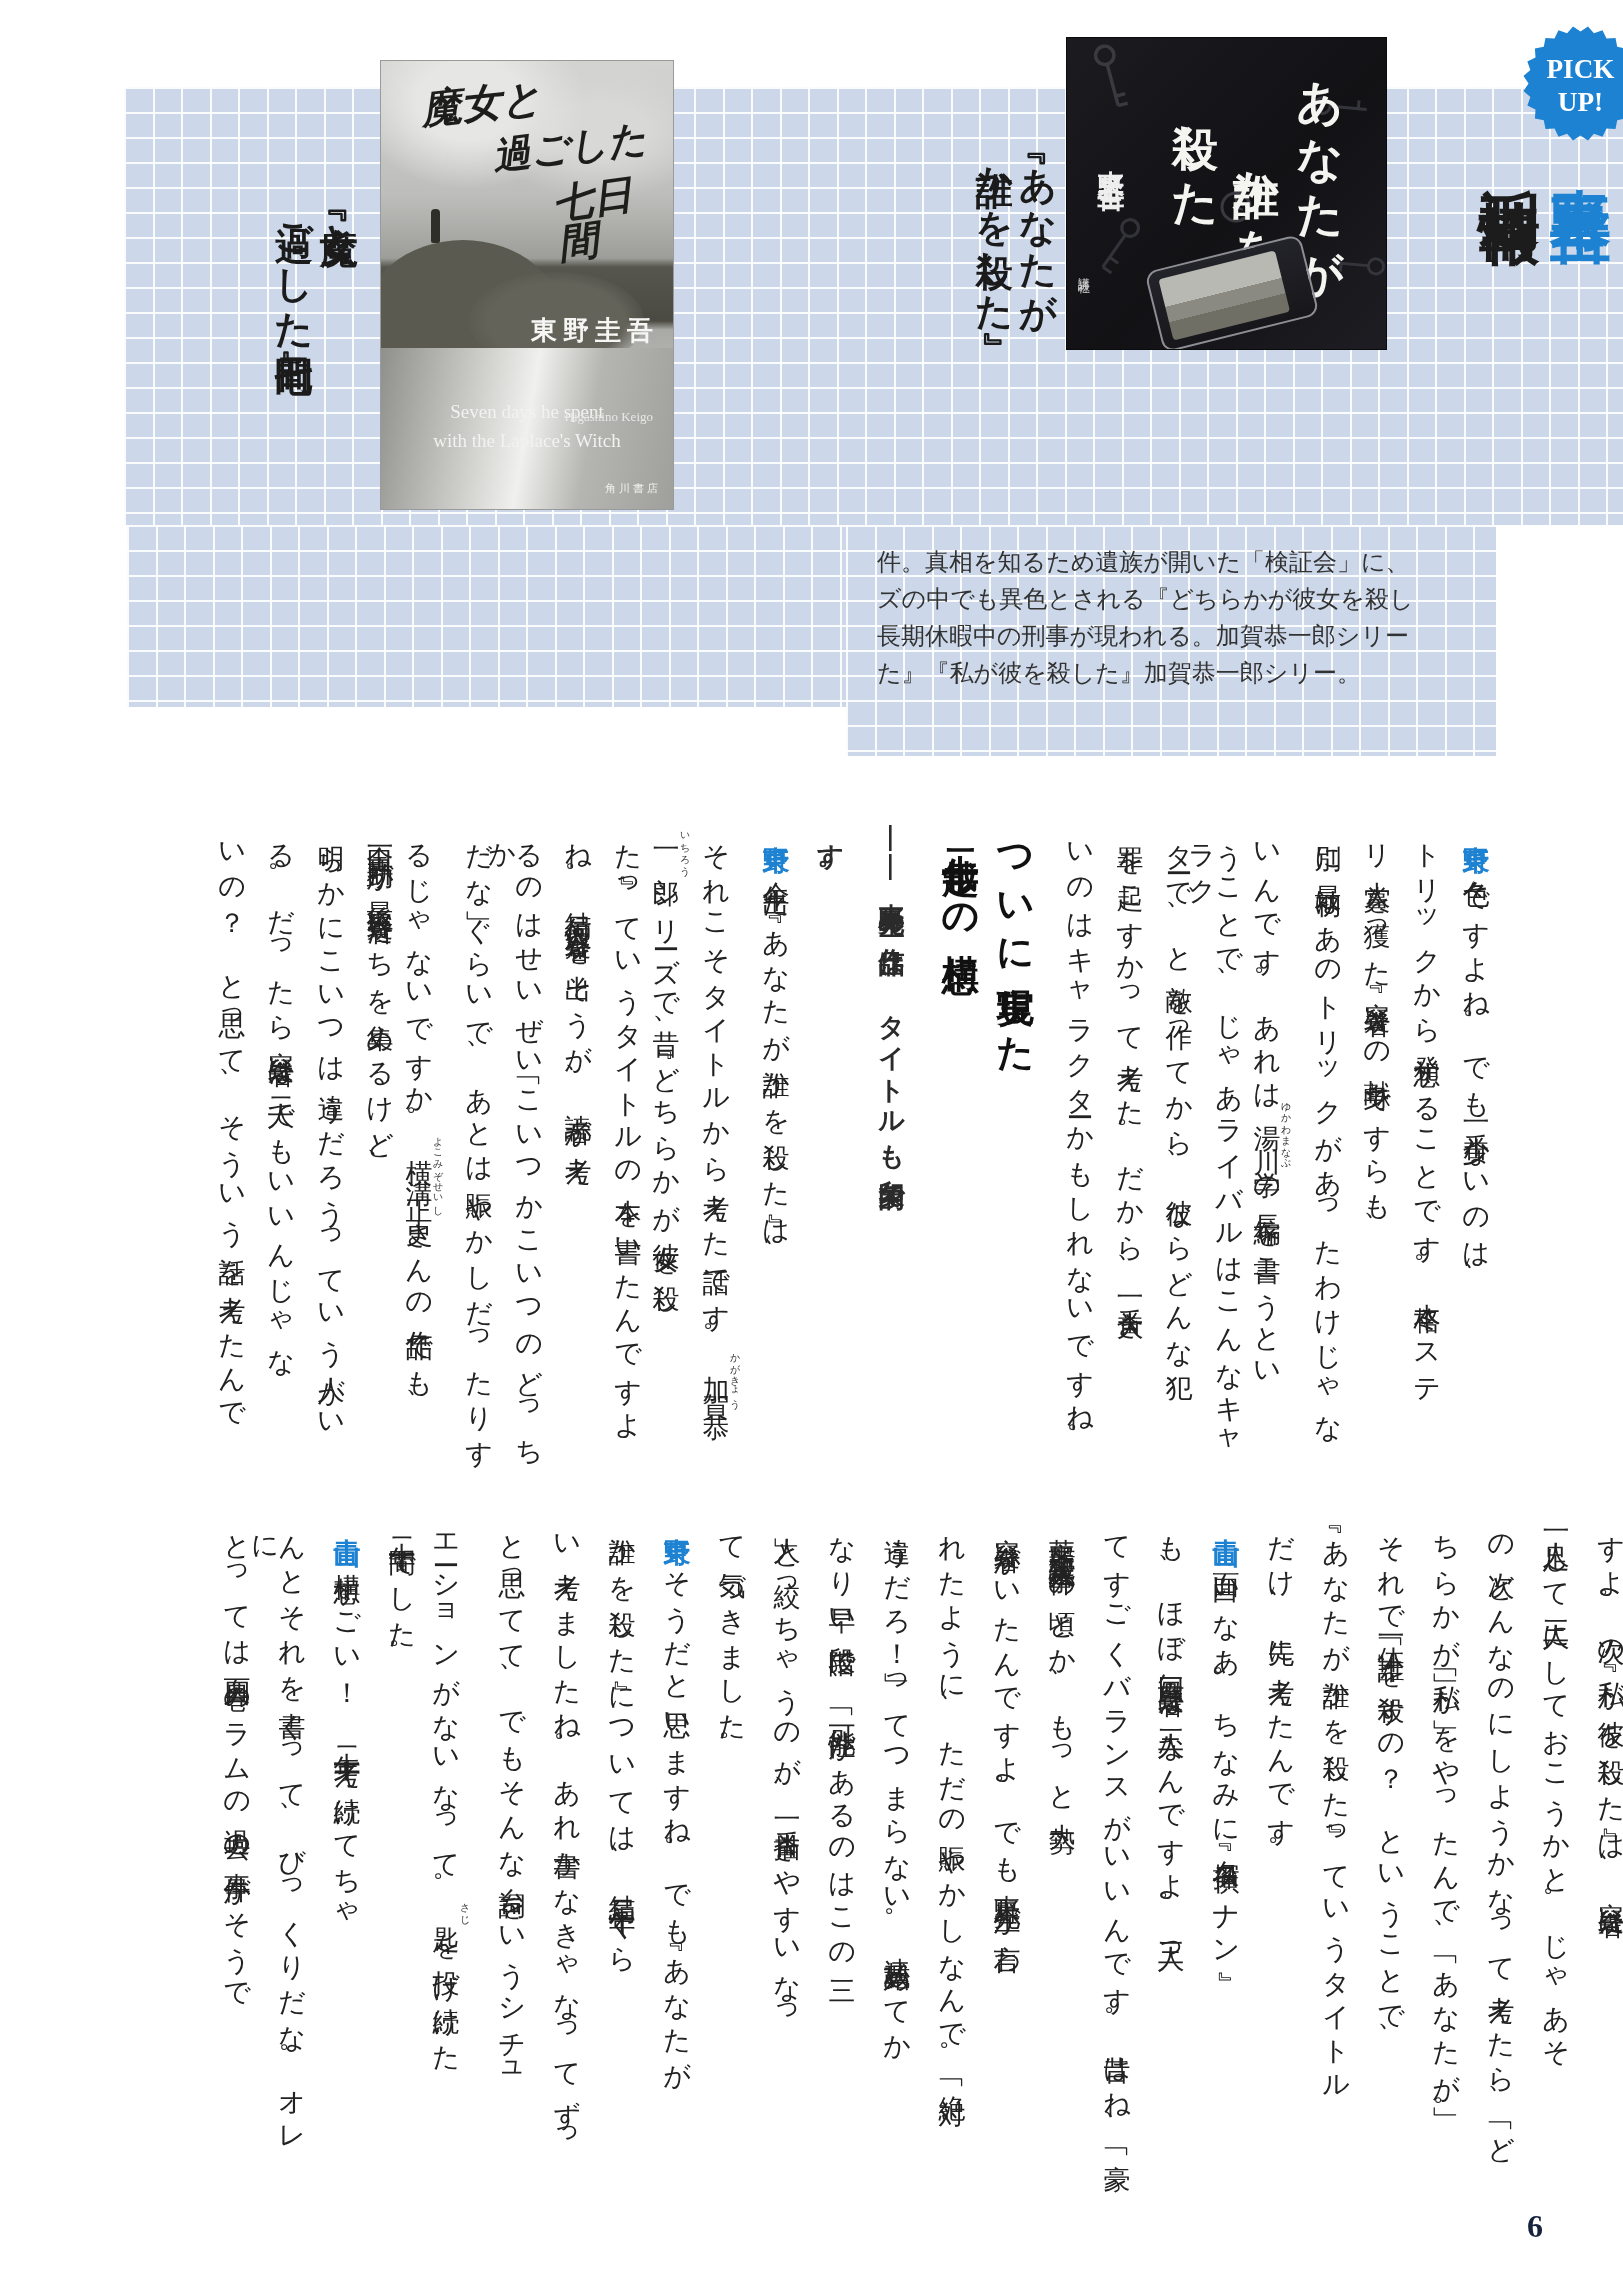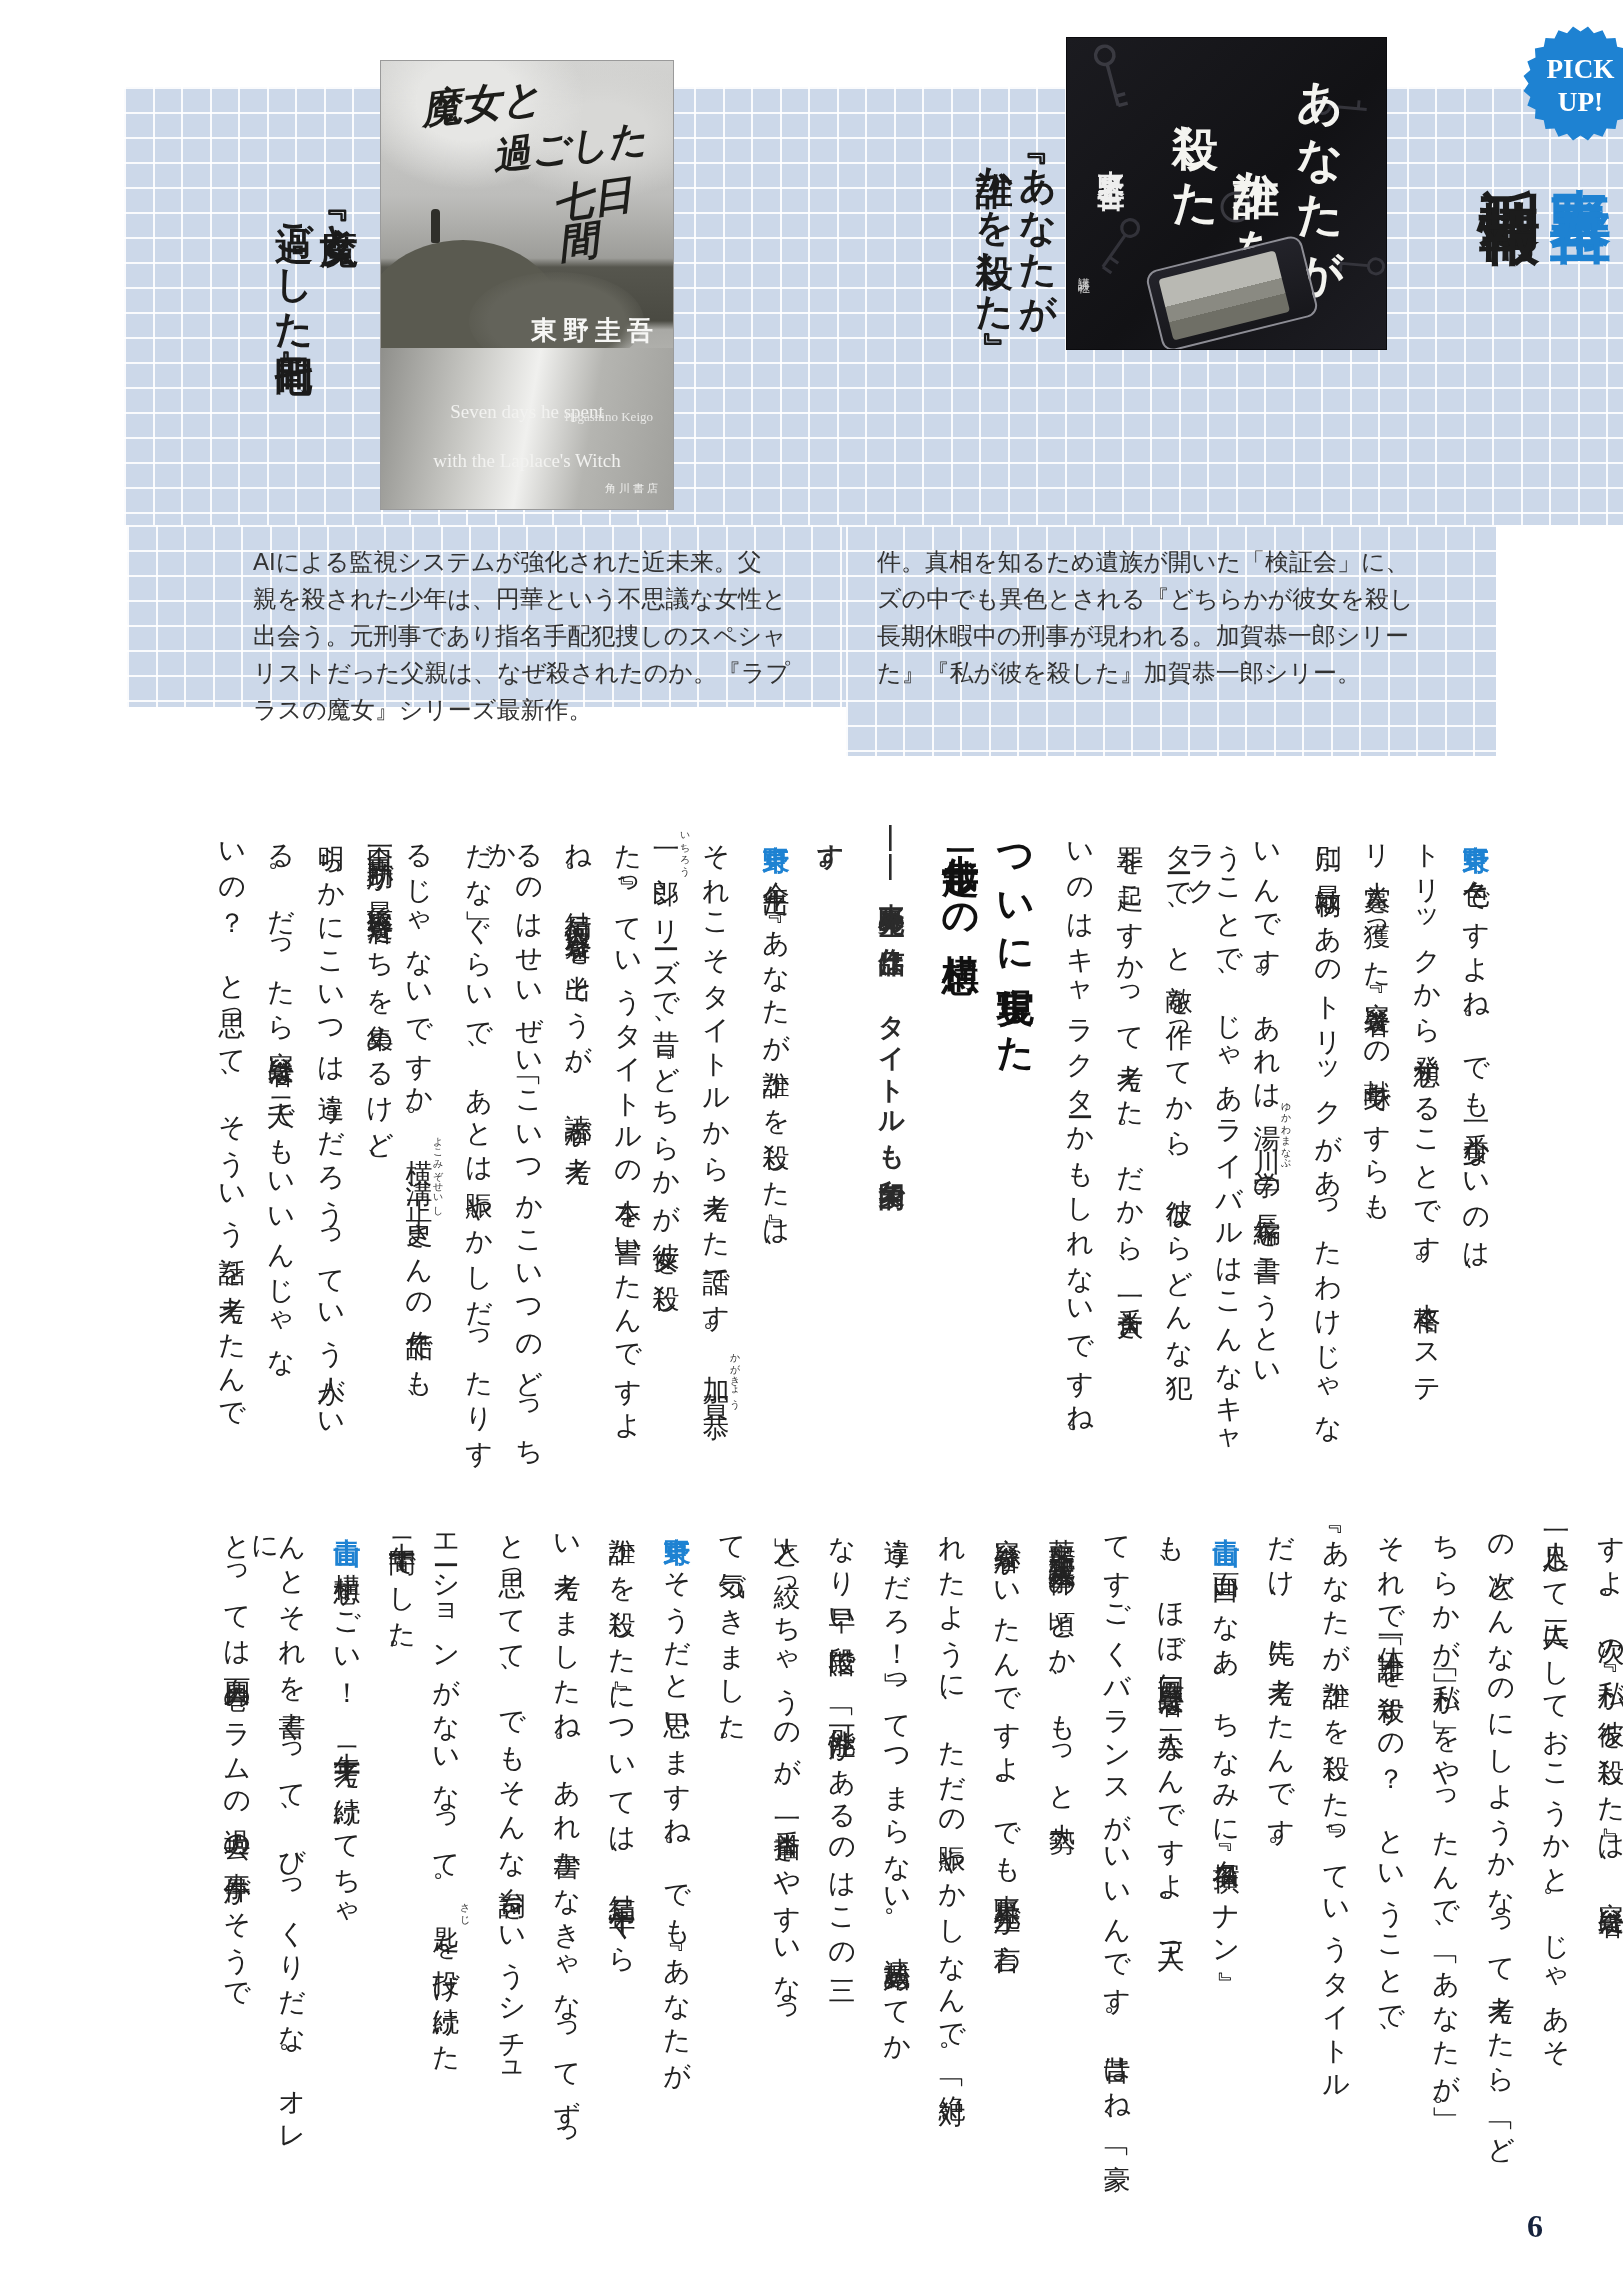--- a/index.html
+++ b/index.html
@@ -137,43 +137,36 @@
     <div class="grass2"></div>
     <div class="water"></div>
     <div class="city"></div>
     <div class="person"></div>
     <div class="tl" style="left:40px;top:22px;font-size:40px;transform:rotate(-6deg);">魔女と</div>
     <div class="tl" style="left:111px;top:67px;font-size:38px;transform:rotate(-7deg);">過ごした</div>
     <div class="tl" style="left:174px;top:115px;font-size:40px;transform:rotate(-8deg);">七日間</div>
     <div class="author">東野圭吾</div>
     <div class="eng">
       <span style="display:block;margin-top:48px;">Seven days he spent</span>
-      <span style="display:block;margin-top:20px;">with the Laplace's Witch</span>
+      <span style="display:block;">with the Laplace's Witch</span>
     </div>
     <div class="eng2">Higashino Keigo</div>
     <div class="pub">角川書店</div>
   </div>
 
   <div id="caption-left" class="caption vtext">
     <span style="display:block;">『魔女と</span>
     <span style="display:block;">過ごした七日間』</span>
   </div>
 
   <div id="desc-right" class="desc">
       <div>件。真相を知るため遺族が開いた「検証会」に、</div>
       <div>ズの中でも異色とされる『どちらかが彼女を殺し</div>
       <div>長期休暇中の刑事が現われる。加賀恭一郎シリー</div>
       <div>た』『私が彼を殺した』加賀恭一郎シリー。</div>
-    </div>
-  <div id="desc-left" class="desc">
-      <div>AIによる監視システムが強化された近未来。父</div>
-      <div>親を殺された少年は、円華という不思議な女性と</div>
-      <div>出会う。元刑事であり指名手配犯捜しのスペシャ</div>
-      <div>リストだった父親は、なぜ殺されたのか。『ラプ</div>
-      <div>ラスの魔女』シリーズ最新作。</div>
     </div>
 
   <div id="interview">
       <div class="col" style="left: 1447px; top: 825px; height: 653px;"><span class="sp">東野</span>　色々ですよね。でも一番少ないのは、</div>
       <div class="col" style="left: 1398px; top: 825px; height: 653px;">トリックから発想することです。本格ミステ</div>
       <div class="col" style="left: 1348px; top: 825px; height: 653px;">リ大賞を獲った『容疑者Ｘの献身』ですらも、</div>
       <div class="col" style="left: 1299px; top: 825px; height: 653px;">別に最初はあのトリックがあったわけじゃな</div>
       <div class="col" style="left: 1249px; top: 825px; height: 653px;">いんです。あれは<ruby>湯川学<rt>ゆかわまなぶ</rt></ruby>の長編を書こうとい</div>
       <div class="col" style="left: 1200px; top: 825px; height: 653px;">うことで、じゃあライバルはこんなキャラク</div>
       <div class="col" style="left: 1150px; top: 825px; height: 653px;">ターで、と敵を作ってから、彼ならどんな犯</div>

